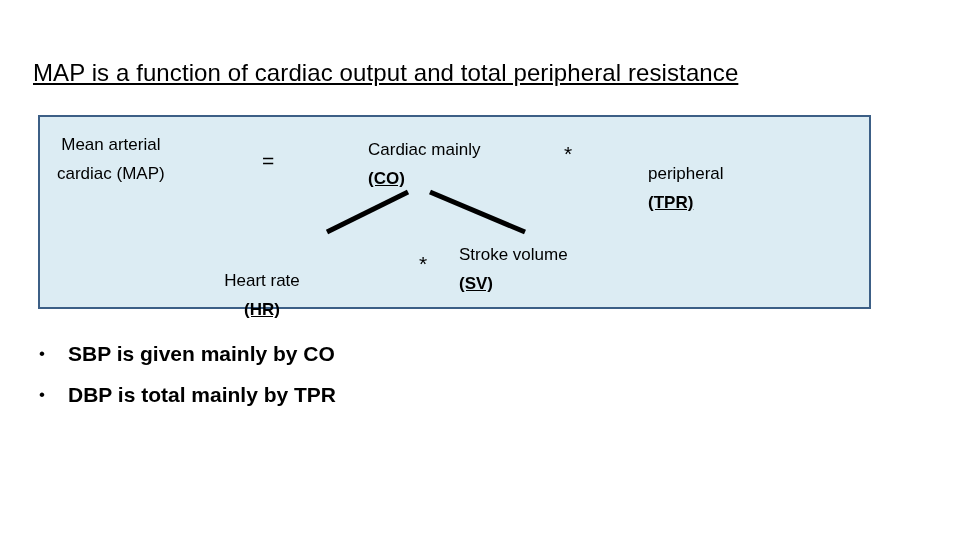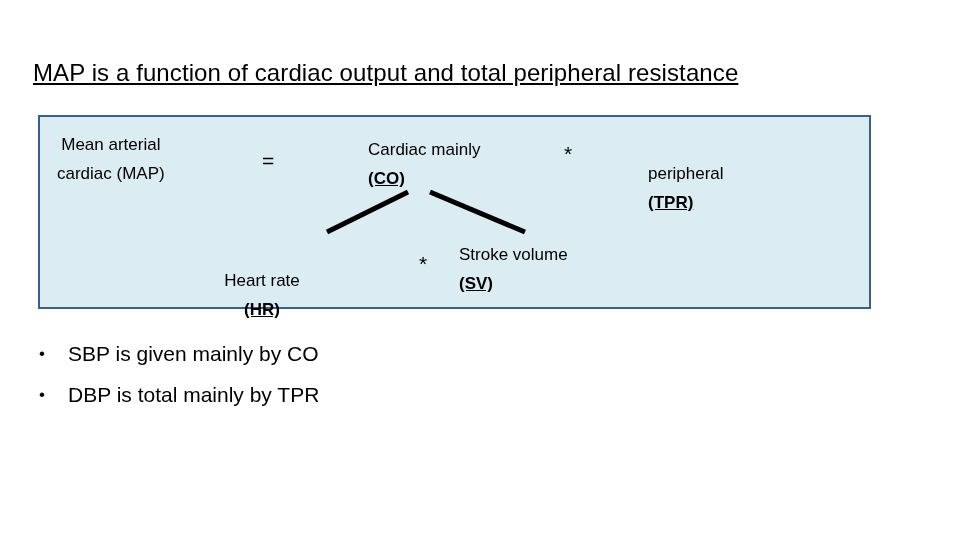--- a/index.html
+++ b/index.html
@@ -107,20 +107,21 @@
     width: 34px;
     flex: 0 0 34px;
     text-align: left;
     padding-left: 5px;
     font-size: 17px;
     line-height: 41px;
     box-sizing: border-box;
   }
   .bullet-text {
     flex: 1 1 auto;
+    font-weight: bold;
   }
 </style>
 </head>
 <body>
 
 <div class="slide">
 
   <div class="title">MAP is a function of cardiac output and total peripheral resistance</div>
 
   <div class="eq-box"></div>

